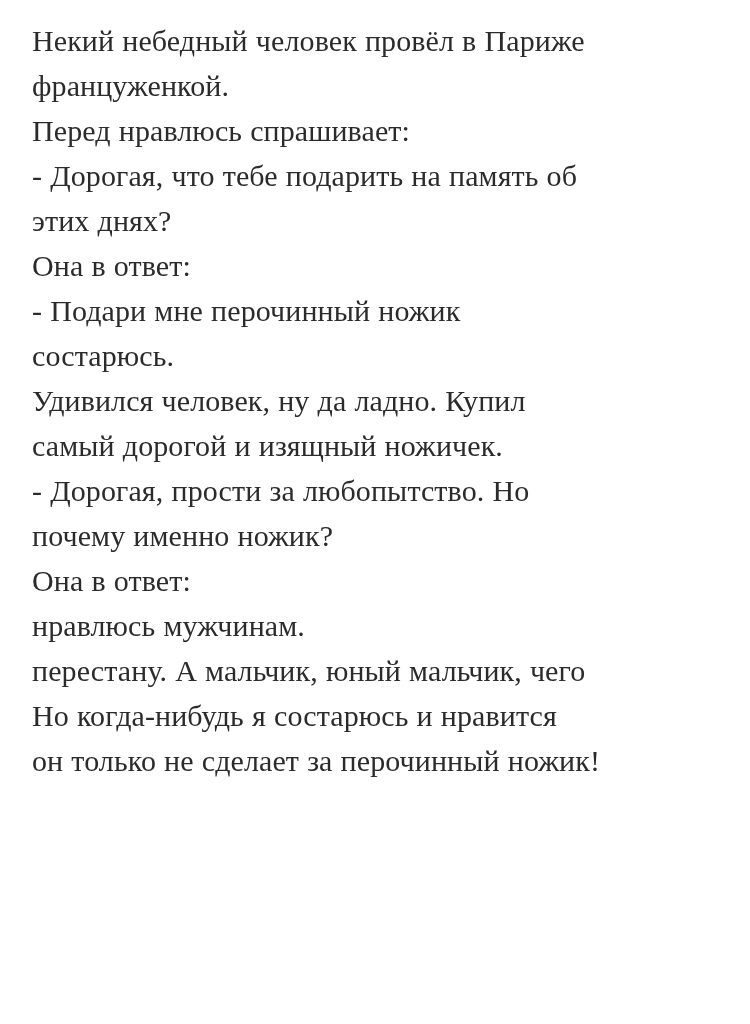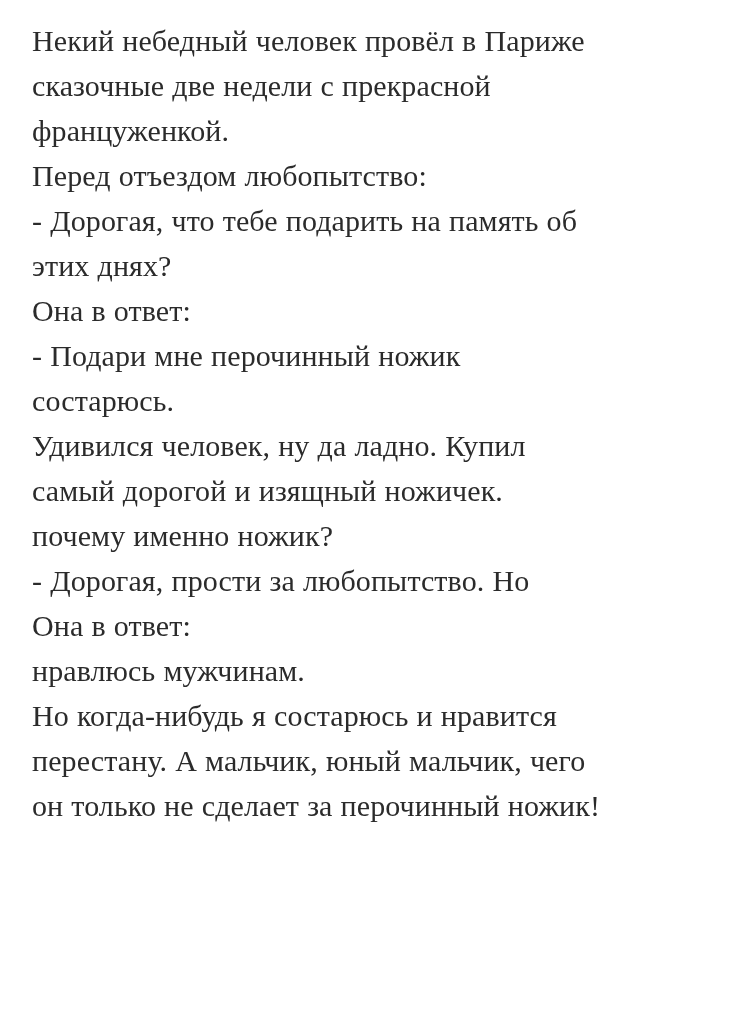--- a/index.html
+++ b/index.html
@@ -32,31 +32,30 @@
     display: block;
     white-space: pre-wrap;
   }
 </style>
 </head>
 <body>
 
 <div class="page">
   <div class="text-body">
     <span class="text-line">Некий небедный человек провёл в Париже</span>
-    <span class="text-line">сказочные две недели с прекрасной</span>
     <span class="text-line">француженкой.</span>
-    <span class="text-line">Перед отъездом любопытство:</span>
+    <span class="text-line">Перед нравлюсь спрашивает:</span>
     <span class="text-line">- Дорогая, что тебе подарить на память об</span>
     <span class="text-line">этих днях?</span>
     <span class="text-line">Она в ответ:</span>
     <span class="text-line">- Подари мне перочинный ножик</span>
     <span class="text-line">состарюсь.</span>
     <span class="text-line">Удивился человек, ну да ладно. Купил</span>
     <span class="text-line">самый дорогой и изящный ножичек.</span>
+    <span class="text-line">- Дорогая, прости за любопытство. Но</span>
     <span class="text-line">почему именно ножик?</span>
-    <span class="text-line">- Дорогая, прости за любопытство. Но</span>
     <span class="text-line">Она в ответ:</span>
     <span class="text-line">нравлюсь мужчинам.</span>
+    <span class="text-line">перестану. А мальчик, юный мальчик, чего</span>
     <span class="text-line">Но когда-нибудь я состарюсь и нравится</span>
-    <span class="text-line">перестану. А мальчик, юный мальчик, чего</span>
     <span class="text-line">он только не сделает за перочинный ножик!</span>
   </div>
 </div>
 
 </body></html>

